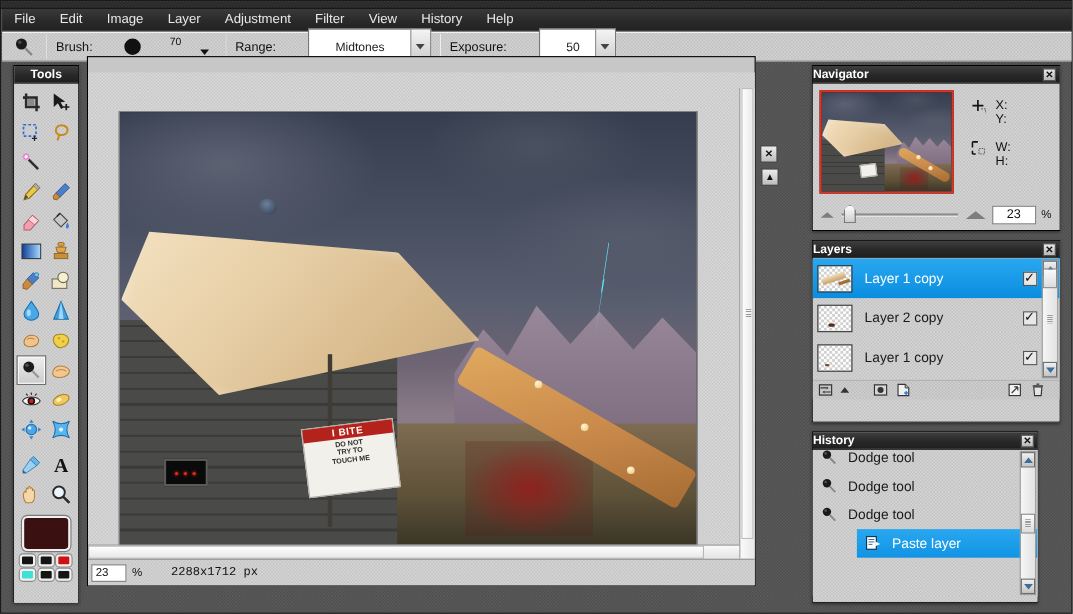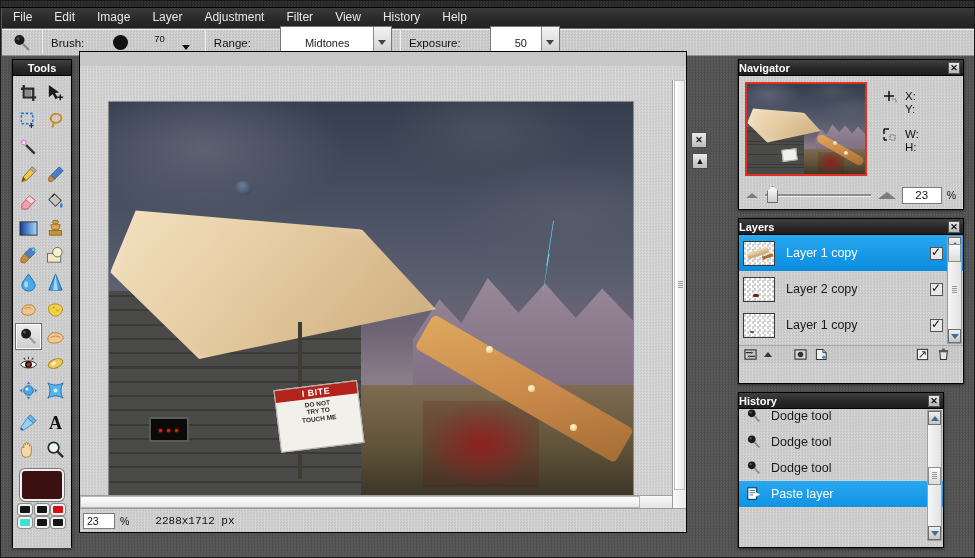--- a/index.html
+++ b/index.html
@@ -287,21 +287,21 @@
   .history-list {
     height: 133px; position: relative;
     background:
       repeating-conic-gradient(#d4d4d4 0% 25%, #c4c4c4 0% 50%) 0 0 / 3px 3px,
       #cdcdcd;
     overflow: hidden;
   }
   .history-row {
     display: flex; align-items: center; height: 26px; padding-left: 6px;
   }
-  .history-row.selected { background: linear-gradient(#29a8f0, #1193e4); }
+  .history-row.selected { background: linear-gradient(#29a8f0, #1193e4); margin-left: 40px; }
   .history-row.selected .history-label { color: #fff; }
   .history-label { font-size: 12.5px; color: #1a1a1a; margin-left: 8px; }
   .hist-icon { width: 18px; height: 18px; display:flex; align-items:center; justify-content:center; flex:none; }
 
   
   .pscroll {
     position: absolute; right: 1px; top: 1px; width: 15px; bottom: 1px;
     background: linear-gradient(90deg,#f6f6f6,#e2e2e2);
     border: 1px solid #9e9e9e;
     display: flex; flex-direction: column; justify-content: space-between;

